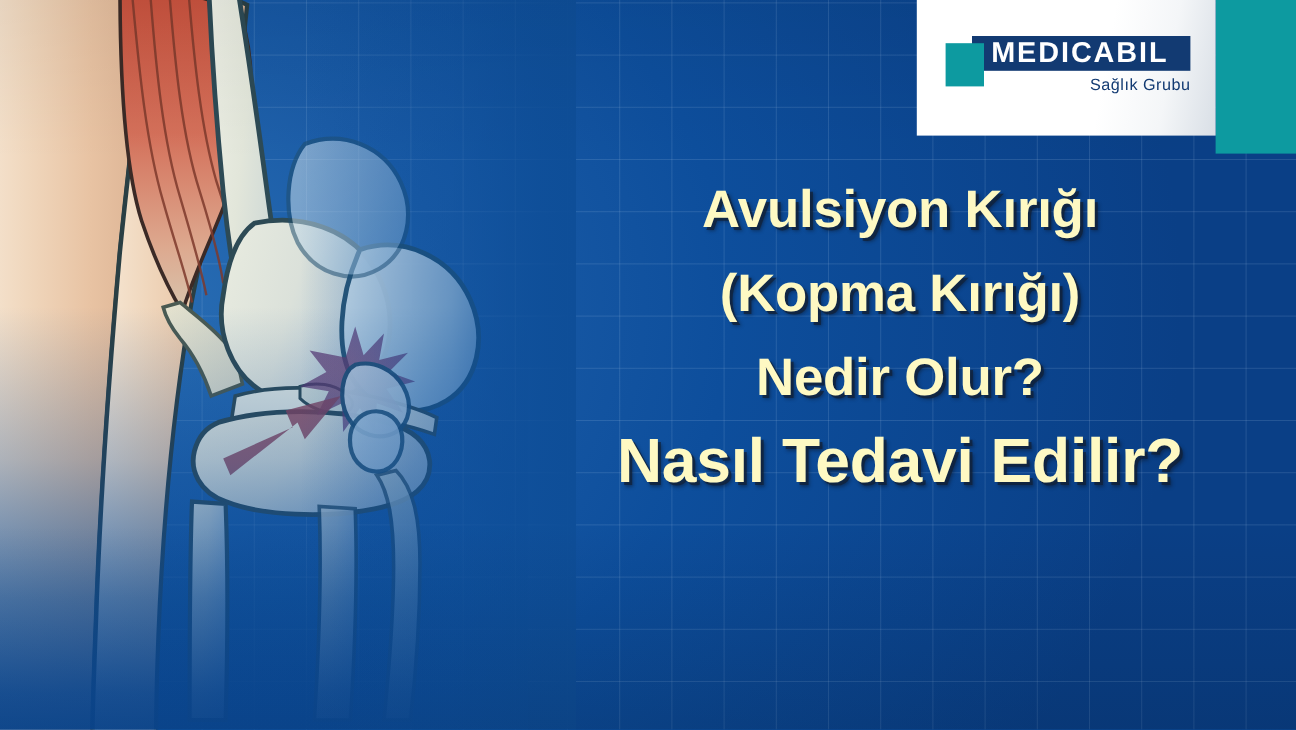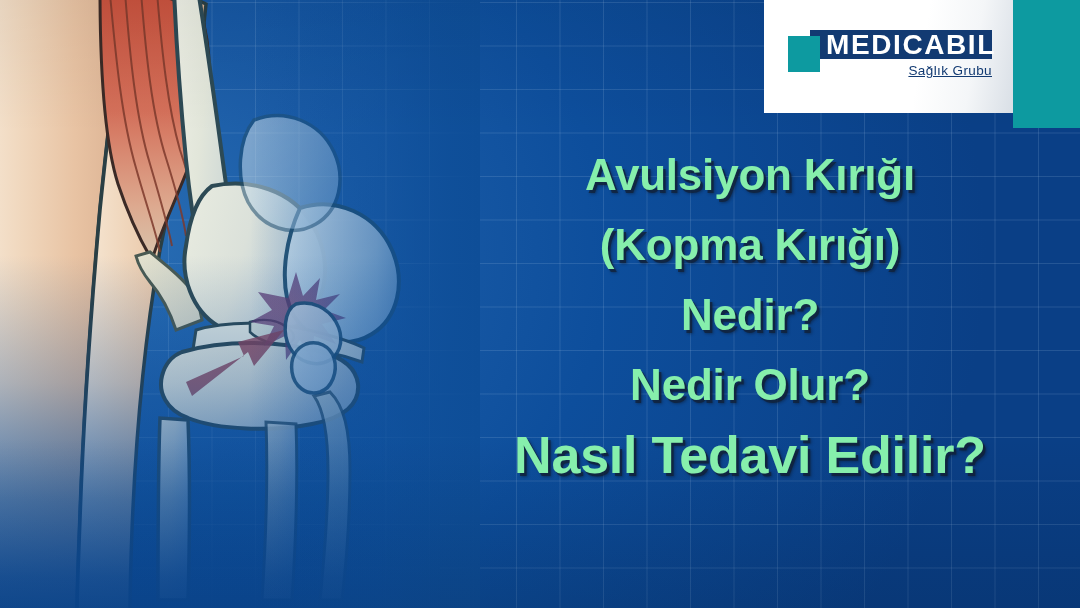--- a/index.html
+++ b/index.html
@@ -55,39 +55,38 @@
   .logo-bar {
     position:absolute; left:22px; top:0; width:182px; height:29px;
     background:#123a72;
   }
   .logo-sq {
     position:absolute; left:0px; top:6px; width:32px; height:36px;
     background:#0d9aa0;
   }
   .logo-word {
     position:absolute; left:38px; top:1px; height:27px;
-    font-size:28px; font-weight:bold; letter-spacing:1.6px;
+    font-size:24px; font-weight:bold; letter-spacing:1.6px;
     color:#ffffff; line-height:27px; font-family:"Liberation Sans", sans-serif;
   }
   .logo-sub {
     position:absolute; right:0px; top:33px;
     font-size:13.5px; color:#123a72; letter-spacing:.4px;
     font-family:"Liberation Sans", sans-serif;
-    text-decoration:underline;
   }
   .teal-block {
     position:absolute; left:1013px; top:0; width:67px; height:128px;
     background:#0d9aa0;
   }
 
   
   .headline {
     position:absolute; left:440px; top:140px; width:620px;
     text-align:center;
-    color:#86efac;
+    color:#fef9c3;
     font-weight:bold;
     font-size:44px;
     line-height:70px;
     letter-spacing:-0.2px;
     text-shadow:
       2.5px 2.5px 0 rgba(18,32,52,.72),
       3.5px 3.5px 3px rgba(10,22,40,.45);
     font-family:"Liberation Sans", sans-serif;
   }
   .headline .l { display:block; white-space:nowrap; }
@@ -207,21 +206,20 @@
       <div class="logo-bar"></div>
       <div class="logo-sq"></div>
       <div class="logo-word">MEDICABIL</div>
       <div class="logo-sub">Sağlık Grubu</div>
     </div>
   </div>
 
   <div class="headline">
     <span class="l">Avulsiyon Kırığı</span>
     <span class="l">(Kopma Kırığı)</span>
-    <span class="l">Nedir?</span>
     <span class="l">Nedir Olur?</span>
     <span class="l l5">Nasıl Tedavi Edilir?</span>
   </div>
 
   <div class="footer">
 
     
 
     
 

